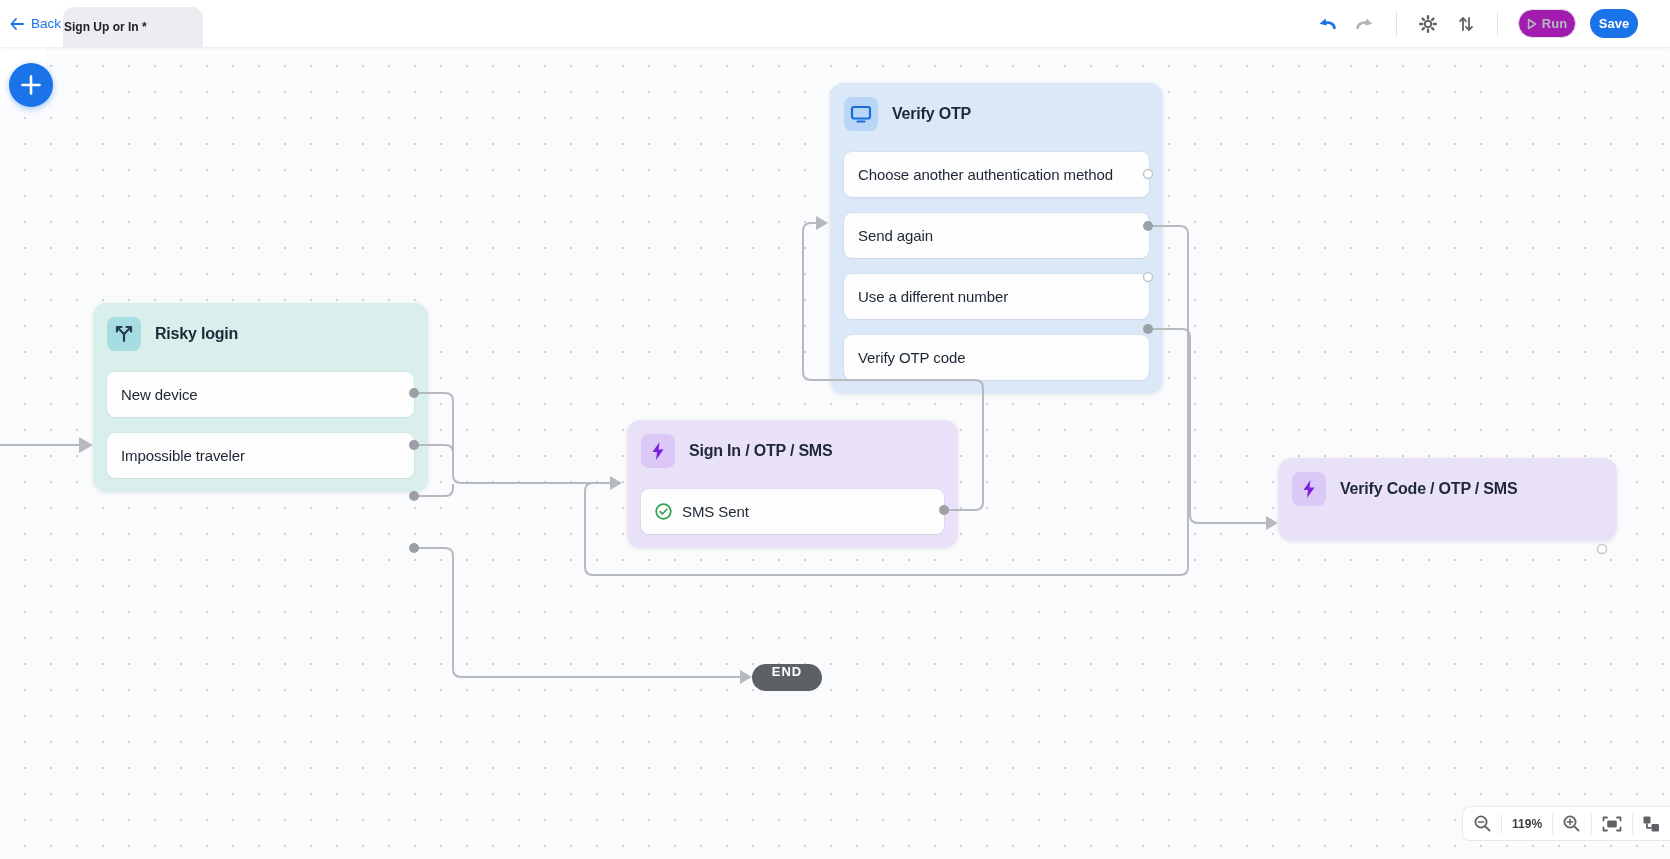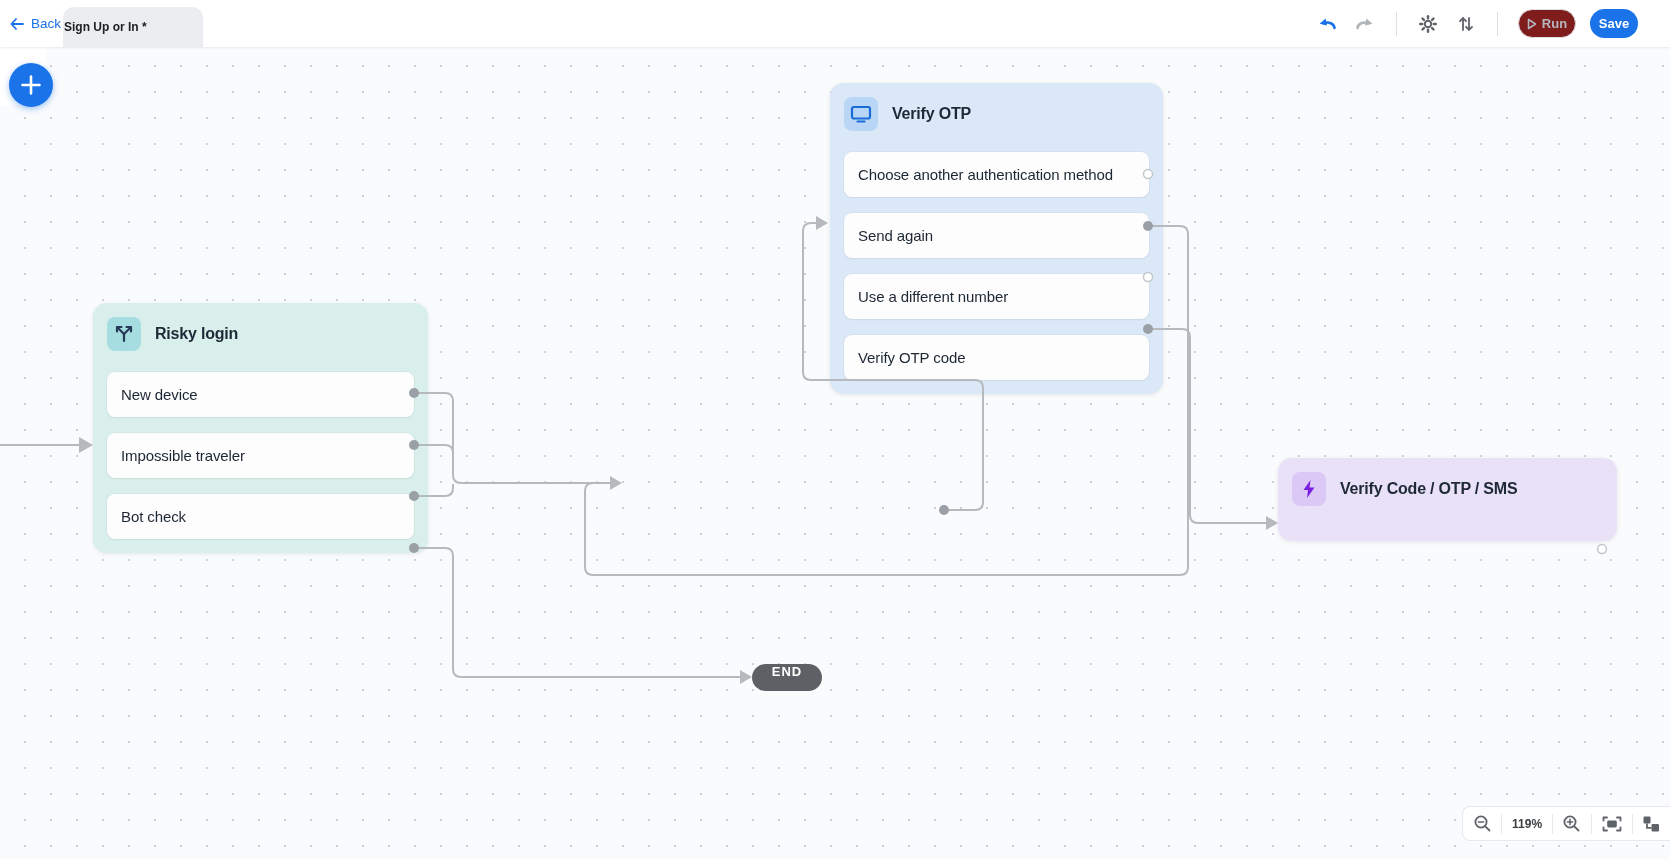--- a/index.html
+++ b/index.html
@@ -13,21 +13,21 @@
     gap:7px; color:#1a73e8; font-size:13.5px; font-weight:400; cursor:pointer; }
   .tab { position:absolute; left:63px; top:7px; width:140px; height:40px;
     background:#ebedf0; border-radius:11px 11px 0 0; display:flex; align-items:center;
     padding-left:1px; font-size:12px; font-weight:600; color:#202124; }
   .topbar-right { position:absolute; right:32px; top:0; height:47px;
     display:flex; align-items:center; gap:16px; }
   .tb-icon { width:22px; height:20px; display:flex; align-items:center; justify-content:center; cursor:pointer; }
   .tb-sep { width:1px; height:24px; background:#dcdfe3; margin:0 4px; }
   .pill { height:29px; border-radius:15px; display:flex; align-items:center; justify-content:center;
     font-size:13px; font-weight:700; cursor:pointer; }
-  .pill-run { width:58px; border:1px solid #dfe1e5; color:#b4b8bd; background:#7f1d1d; gap:5px; }
+  .pill-run { width:58px; border:1px solid #dfe1e5; color:#b4b8bd; background:#a21caf; gap:5px; }
   .pill-save { width:48px; background:#1a73e8; color:#fff; border:none; margin-left:-2px; }
 
   
   .canvas { position:relative; width:1670px; height:812px; background:#fafbfd;
     background-image:radial-gradient(circle, #ccd0d5 1.1px, transparent 1.4px);
     background-size:26px 26px; background-position:12px 6px; }
   .corner-panel { position:absolute; left:0; top:0; width:46px; height:58px;
     background:#ffffff; border-radius:0 0 28px 0; }
   .add-btn { position:absolute; left:9px; top:16px; width:44px; height:44px; border-radius:50%;
     background:#1a73e8; border:none; display:flex; align-items:center; justify-content:center;
@@ -197,23 +197,20 @@
         </svg>
       </span>
       <span class="node-title">Risky login</span>
     </div>
     <div class="node-row">
       <span class="row-label">New device</span>
     </div>
     <div class="node-row">
       <span class="row-label">Impossible traveler</span>
     </div>
-    <div class="node-row">
-      <span class="row-label">Bot check</span>
-    </div>
   </div>
 
   <div class="node node--blue node-votp">
     <div class="node-header">
       <span class="node-iconbox iconbox--blue">
         <svg width="22" height="20" viewBox="0 0 22 20">
           <rect x="2" y="3" width="18" height="11.5" rx="2" stroke="#1a6dd8" stroke-width="2.2" fill="none"></rect>
           <path d="M7.5 17.5 H14.5" stroke="#1a6dd8" stroke-width="2.2" stroke-linecap="round"></path>
         </svg>
       </span>
@@ -226,20 +223,39 @@
       <span class="row-label">Send again</span>
     </div>
     <div class="node-row">
       <span class="row-label">Use a different number</span>
     </div>
     <div class="node-row">
       <span class="row-label">Verify OTP code</span>
     </div>
   </div>
 
+  <div class="node node--purple node-signin">
+    <div class="node-header">
+      <span class="node-iconbox iconbox--purple">
+        <svg width="18" height="20" viewBox="0 0 18 20">
+          <path d="M10.5 1 L3.5 11 H8 L7 19 L14.5 8.5 H9.5 Z" fill="#7a1fe0"></path>
+        </svg>
+      </span>
+      <span class="node-title">Sign In / OTP / SMS</span>
+    </div>
+    <div class="node-row">
+      <span>
+        <svg width="17" height="17" viewBox="0 0 17 17" style="display:block">
+          <circle cx="8.5" cy="8.5" r="7.3" stroke="#2ea44f" stroke-width="1.7" fill="none"></circle>
+          <path d="M5.2 8.7 L7.5 11 L11.8 6.3" stroke="#2ea44f" stroke-width="1.7" fill="none" stroke-linecap="round" stroke-linejoin="round"></path>
+        </svg>
+      </span>
+      <span class="row-label">SMS Sent</span>
+    </div>
+  </div>
 
   <div class="node node--purple node-vcode">
     <div class="node-header">
       <span class="node-iconbox iconbox--purple">
         <svg width="18" height="20" viewBox="0 0 18 20">
           <path d="M10.5 1 L3.5 11 H8 L7 19 L14.5 8.5 H9.5 Z" fill="#7a1fe0"></path>
         </svg>
       </span>
       <span class="node-title">Verify Code / OTP / SMS</span>
     </div>

